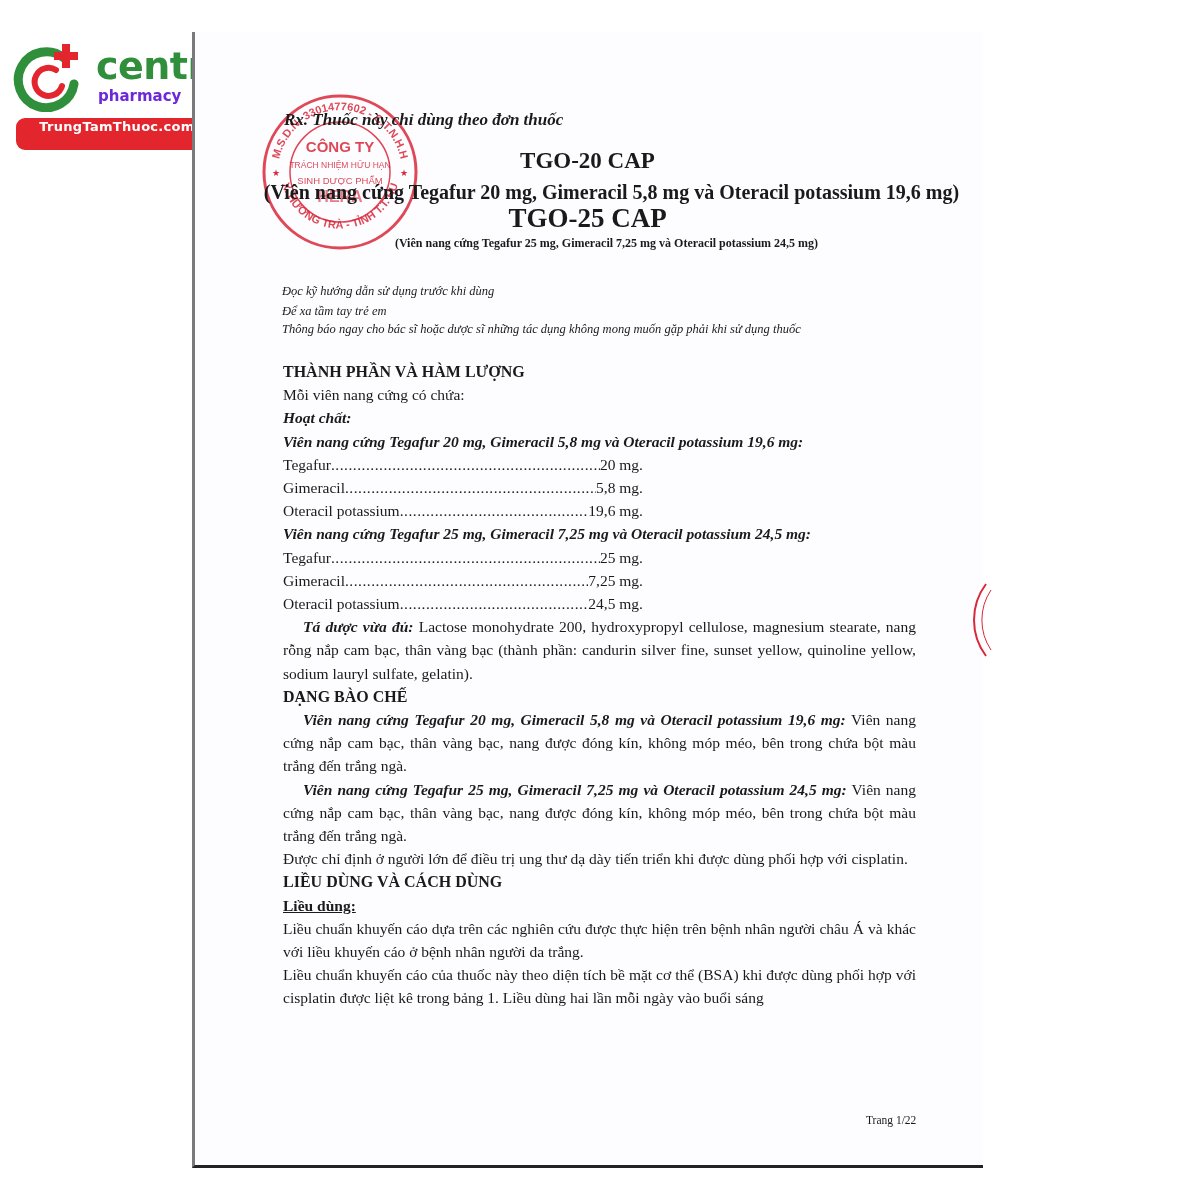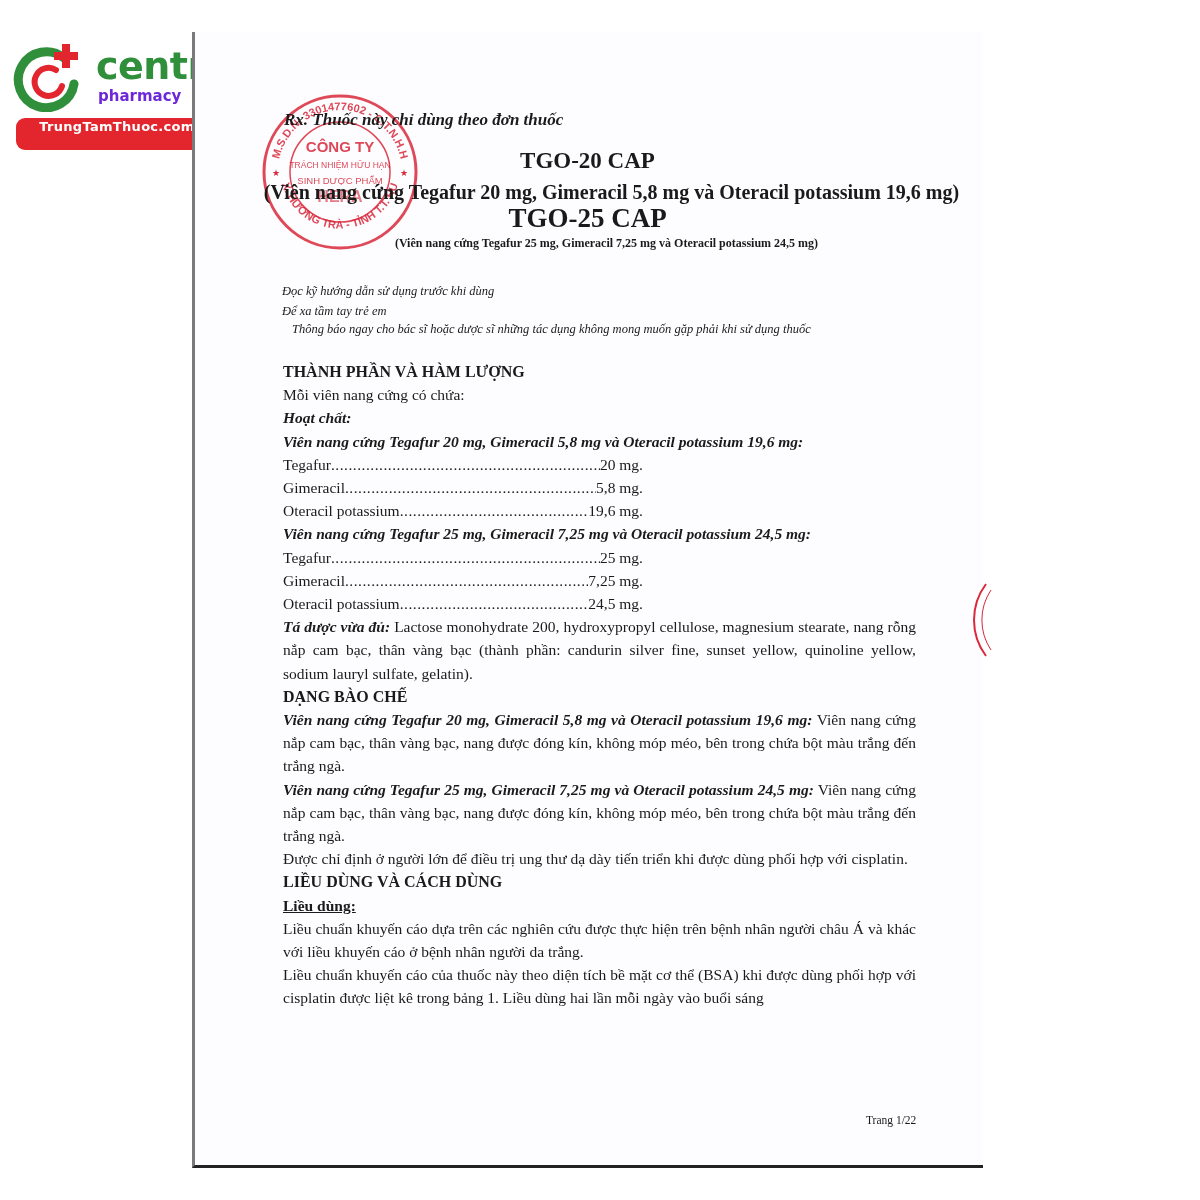--- a/index.html
+++ b/index.html
@@ -18,26 +18,26 @@
     .page { position: absolute; left: 192px; top: 32px; width: 791px; height: 1136px; background: #fdfdff; border-left: 3px solid #7a7a7a; border-bottom: 3px solid #222; box-sizing: border-box; }
 
     .rx { position: absolute; left: 284px; top: 110px; font-size: 17px; font-style: italic; font-weight: bold; }
     .title { position: absolute; left: 192px; width: 791px; text-align: center; font-weight: bold; }
     .t1 { top: 148px; font-size: 23px; }
     .s1 { top: 181px; font-size: 20px; left: 216px; }
     .t2 { top: 203px; font-size: 27px; }
     .s2 { top: 236px; font-size: 12px; left: 211px; }
 
     .warn { position: absolute; left: 282px; font-size: 12.5px; font-style: italic; }
-    .w1 { top: 284px; } .w2 { top: 304px; } .w3 { top: 322px; margin-left: 10px; }
+    .w1 { top: 284px; } .w2 { top: 304px; } .w3 { top: 322px; }
 
     .body { position: absolute; left: 283px; top: 360px; width: 633px; font-size: 15.5px; line-height: 23.2px; }
     .body p { margin: 0; }
     .h { font-weight: bold; font-size: 16px; }
-    .bi { font-weight: bold; font-style: italic; }
+    .bi { font-weight: bold; font-style: italic; margin-left: 20px; }
     .just { text-align: justify; text-align-last: left; }
     .row { display: flex; width: 360px; }
     .row .k { white-space: nowrap; }
     .row .dots { flex: 1; overflow: hidden; white-space: nowrap; }
     .row .dots::after { content: "................................................................................................................................"; letter-spacing: 0.5px; }
     .row .v { white-space: nowrap; }
     .u { text-decoration: underline; font-weight: bold; }
 
     .footer { position: absolute; left: 866px; top: 1114px; font-size: 11.5px; }
 

